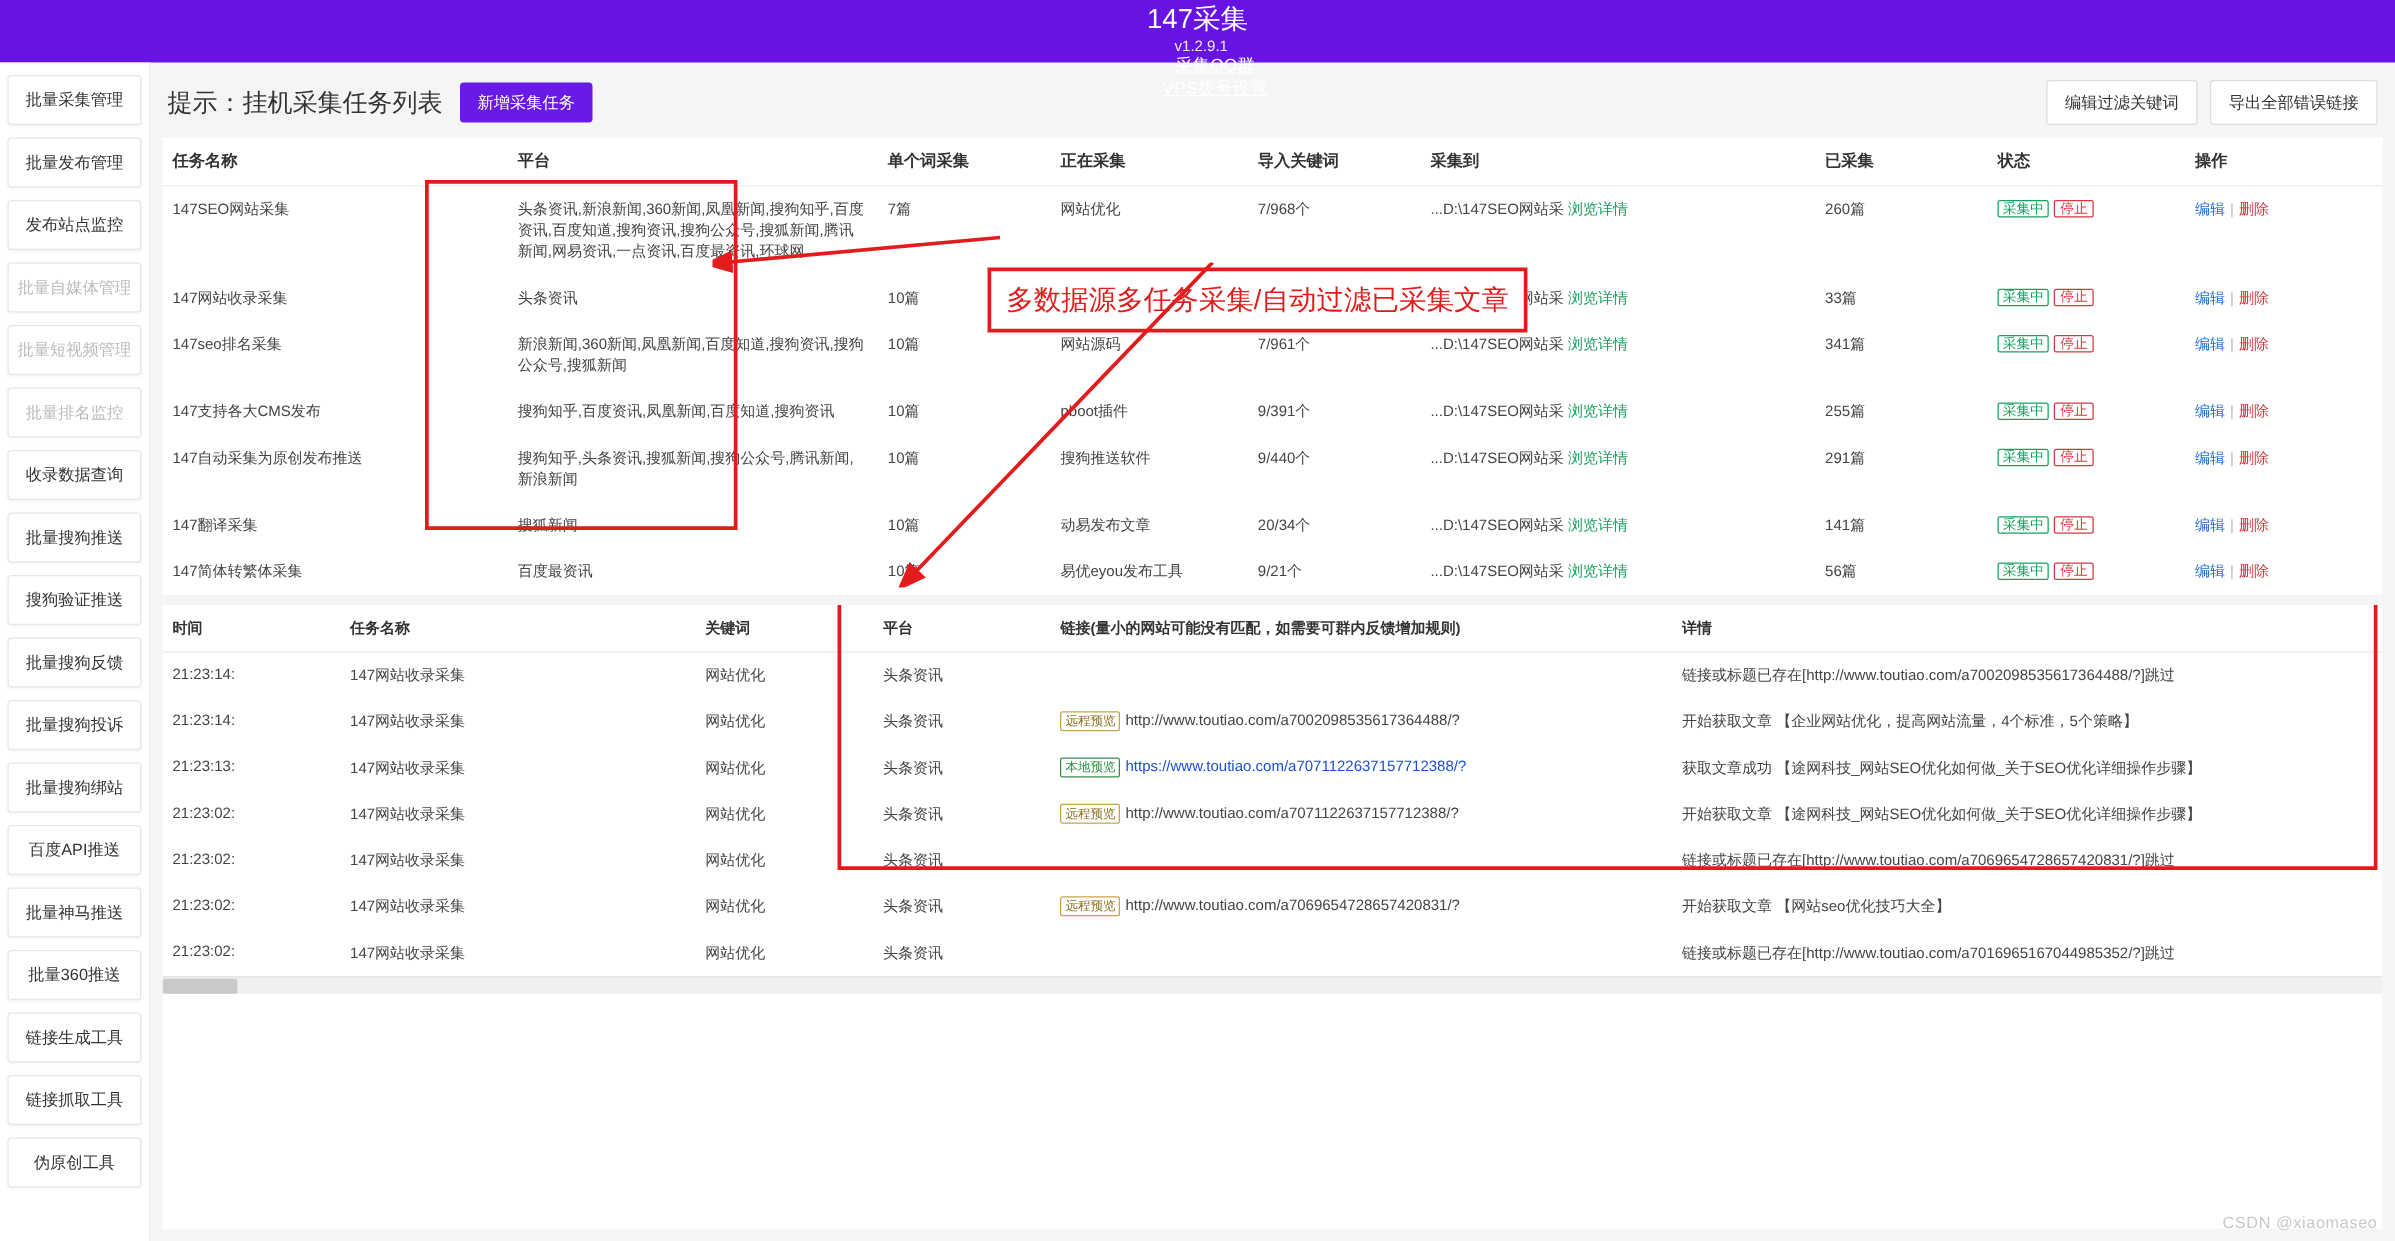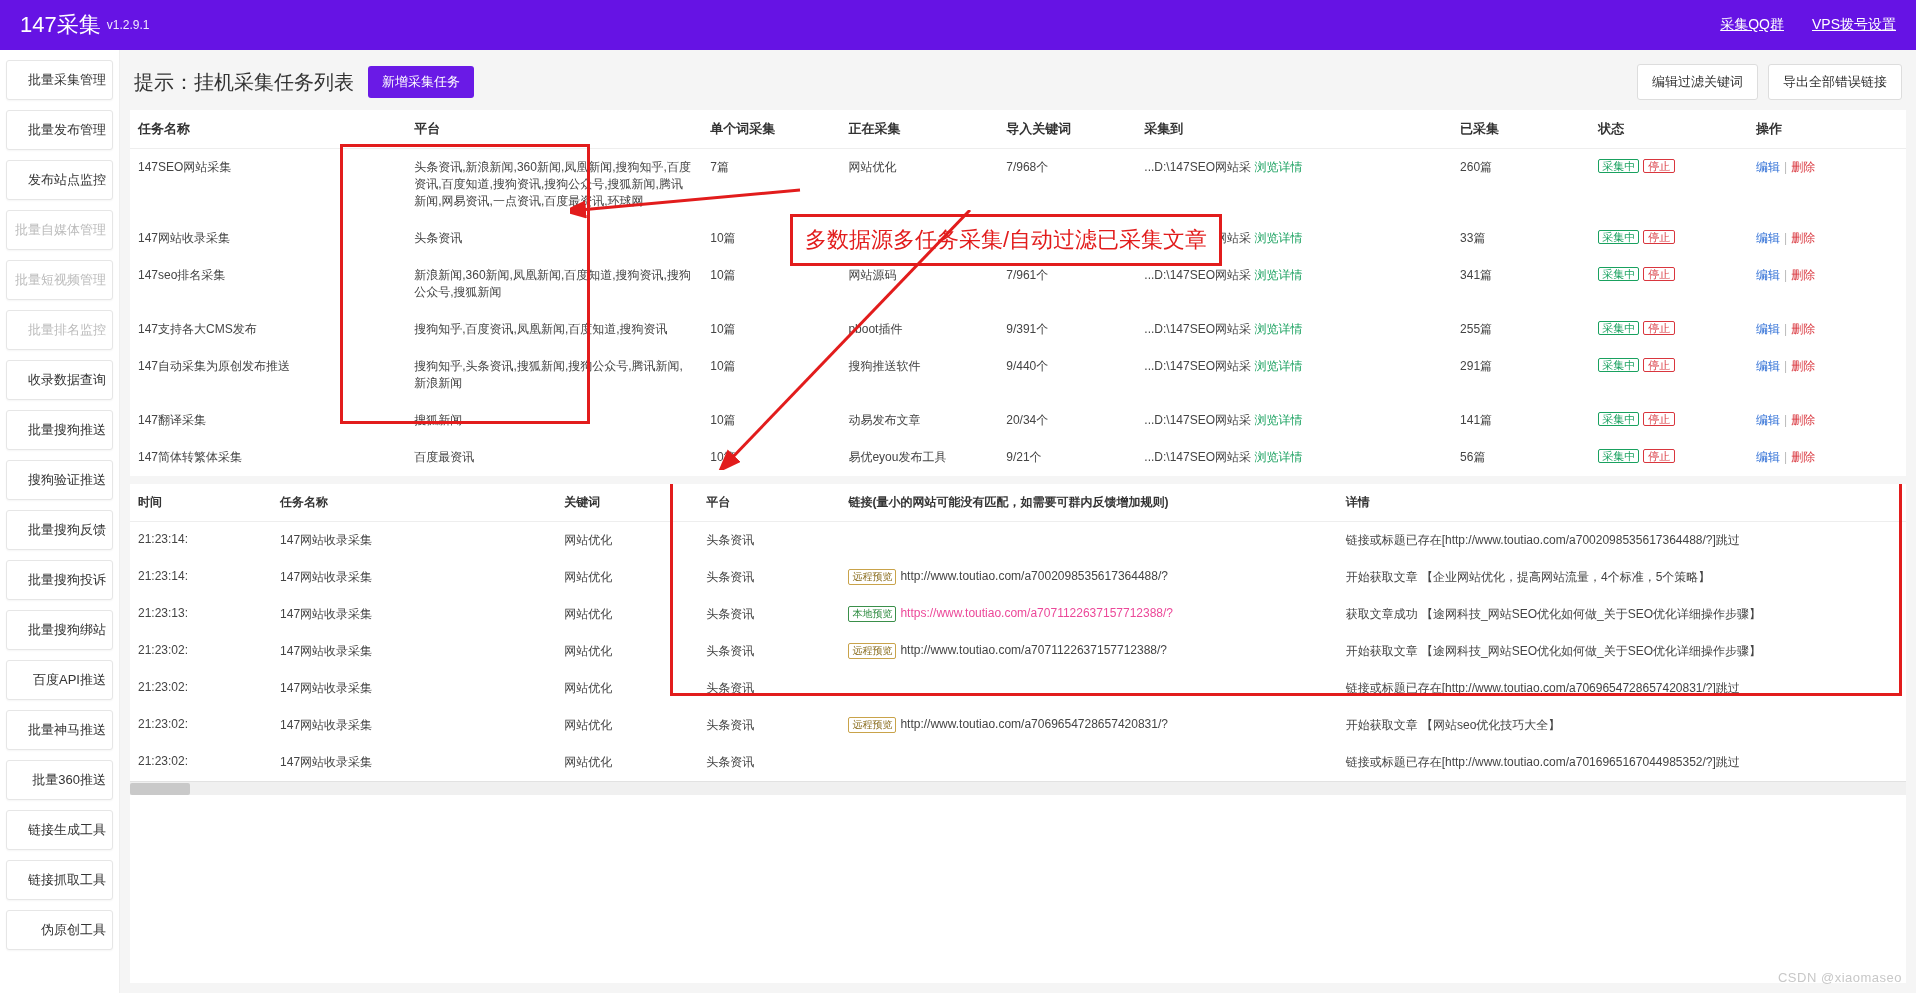--- a/index.html
+++ b/index.html
@@ -3,30 +3,30 @@
 <meta charset="utf-8">
 <style>
 * { margin: 0; padding: 0; box-sizing: border-box; }
 body { font-family: "Microsoft YaHei", Arial, sans-serif; font-size: 12px; color: #333; background: #f5f5f5; }
 .topbar { background: #6a1b9a; background: #6f18e8; background: linear-gradient(180deg,#6a0de8,#6a0de8); background:#6a1be0; color:#fff; height:50px; display:flex; align-items:center; padding:0 20px; }
 .topbar { background:#6b12e6; }
 .topbar { background:#6512e0; }
 .topbar { background:#6a1bdc; }
 .topbar { background:#6a11e0; }
 .topbar { background:#6a1be0; }
-.topbar { background:#6a1ae6; }
+.topbar { background:#6a1ae6;flex-direction:column; }
 .topbar { background:#6a1ae6; }
 .topbar { background:#6613e4; }
 .brand { font-size:22px; font-weight:500; }
 .version { font-size:12px; margin-left:6px; opacity:.9; }
 .topbar-spacer { flex:1; }
 .toplink { color:#fff; margin-left:28px; font-size:14px; cursor:pointer;text-decoration:underline; }
 .layout { display:flex; height:calc(100vh - 50px); }
 .sidebar { width:120px; padding:10px 6px; background:#fff; border-right:1px solid #eee; overflow-y:auto; }
-.sidebtn { display:block; width:100%; background:#fff; border:1px solid #e6e6e6; border-radius:3px; padding:10px 6px; font-size:13px; color:#333; margin-bottom:10px; cursor:pointer; text-align:right; box-shadow:0 1px 2px rgba(0,0,0,.04); }
+.sidebtn { display:block; width:100%; background:#fff; border:1px solid #e6e6e6; border-radius:3px; padding:10px 6px; font-size:13px; color:#333; margin-bottom:10px; cursor:pointer; text-align:center; box-shadow:0 1px 2px rgba(0,0,0,.04); }
 .sidebtn.disabled { color:#bbb; }
 .main { flex:1; padding:0 10px 10px 10px; overflow:hidden; display:flex; flex-direction:column; }
 .panel-head { display:flex; align-items:center; padding:14px 4px 10px 4px;justify-content:space-between; }
 .panel-title { font-size:20px; color:#333; }
 .primary-btn { background:#6a1ae6; color:#fff; border:none; border-radius:3px; padding:7px 14px; font-size:13px; margin-left:14px; cursor:pointer; }
 .head-spacer { flex:1; }
 .outline-btn { background:#fff; border:1px solid #ddd; border-radius:3px; padding:8px 14px; font-size:13px; margin-left:10px; cursor:pointer; color:#333; }
 .table-wrap { background:#fff; position:relative; }
 table { width:100%; border-collapse:collapse; table-layout:fixed; }
 th, td { text-align:left; padding:10px 8px; font-size:12px; vertical-align:top; border-top:none; }
@@ -42,21 +42,21 @@
 .ellipsis { white-space:normal; word-break:break-all; }
 
 .annot-box1 { position:absolute; border:3px solid #e21c1c; pointer-events:none; }
 .annot-callout { position:absolute; border:3px solid #e21c1c; color:#e21c1c; font-size:22px; padding:8px 12px; background:#fff; pointer-events:none; white-space:nowrap;margin-top:44px; }
 .arrow { position:absolute; pointer-events:none; }
 
 .log-wrap { background:#fff; margin-top:8px; flex:1; overflow:auto; position:relative; }
 .log-wrap table th { font-weight:600; font-size:12px; }
 .tag-remote { display:inline-block; border:1px solid #c9a34a; color:#8a6d1e; font-size:10px; padding:0 3px; margin-right:4px; border-radius:2px; }
 .tag-local { display:inline-block; border:1px solid #3a8f4a; color:#2b8a3e; font-size:10px; padding:0 3px; margin-right:4px; border-radius:2px; }
-.url-green { color:#ec4899; }
+.url-green { color:#1d4ed8; }
 .log-col-time{width:8%;} .log-col-task{width:16%;} .log-col-kw{width:8%;} .log-col-plat{width:8%;} .log-col-link{width:28%;} .log-col-detail{width:32%;}
 .hscroll { height:14px; background:#f0f0f0; border-top:1px solid #e2e2e2; position:relative; }
 .hscroll .thumb { position:absolute; left:0; top:1px; height:12px; width:60px; background:#c9c9c9; border-radius:2px; }
 .watermark { position:fixed; right:14px; bottom:8px; color:#c8c8c8; font-size:13px; letter-spacing:.5px; }
 .big-border { position:absolute; border:3px solid #e21c1c; pointer-events:none; }
 </style>
 </head>
 <body>
 
 <div class="topbar">

